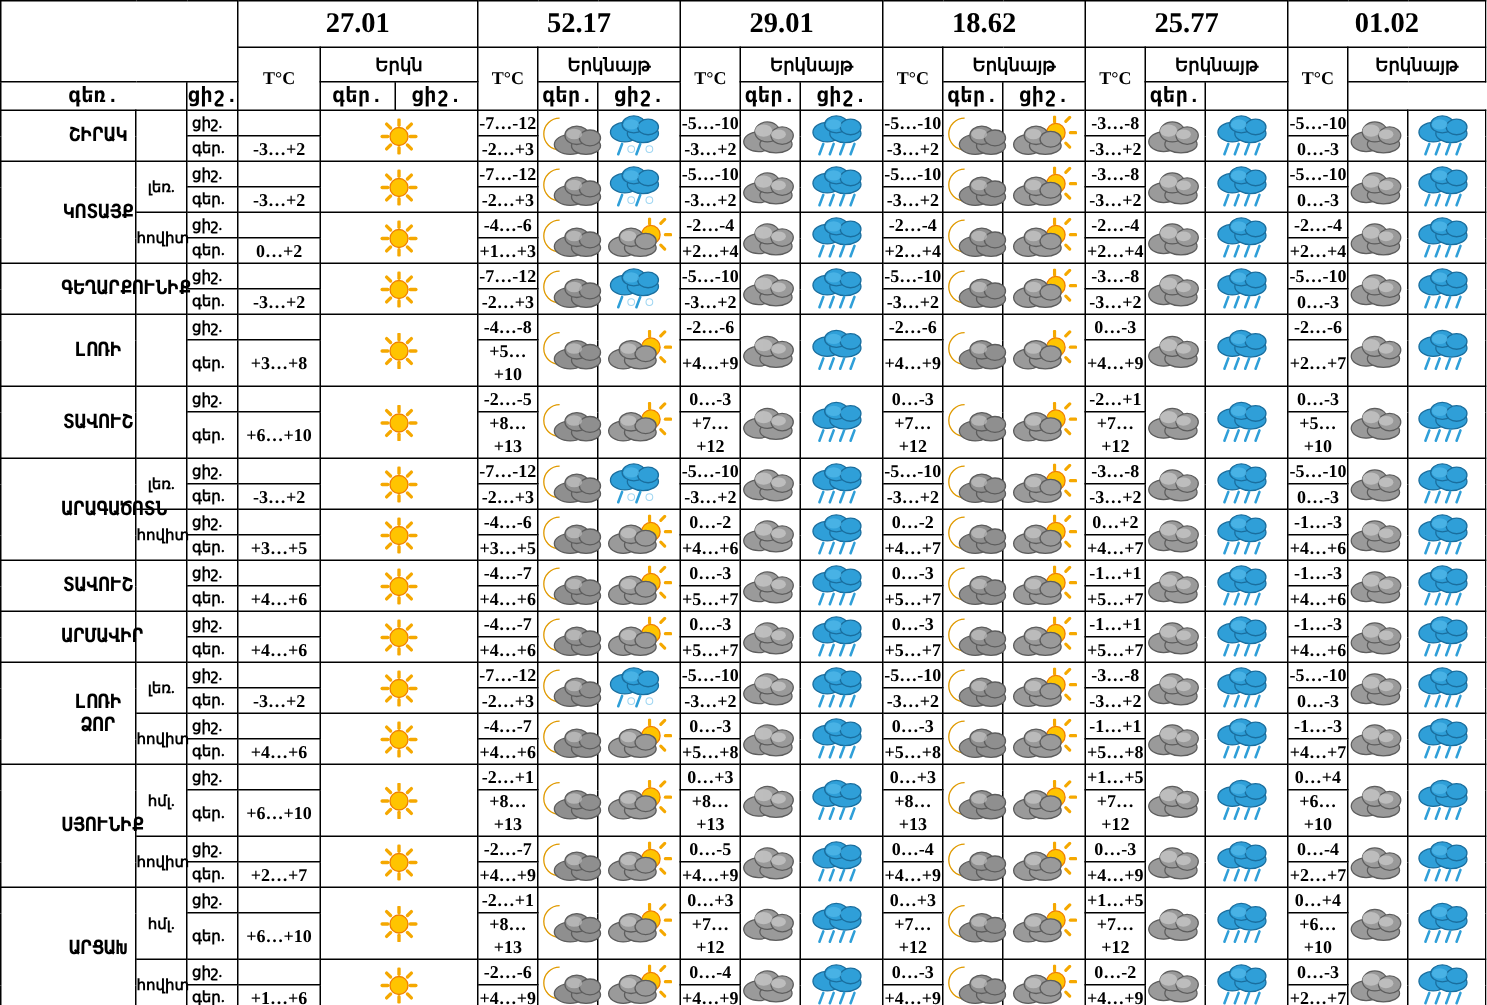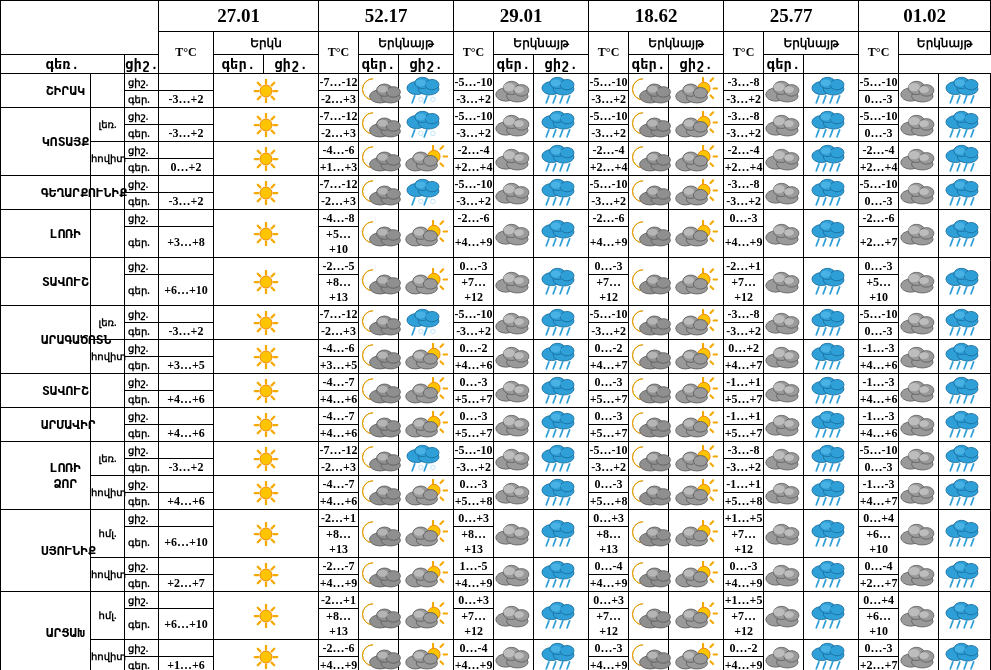--- a/index.html
+++ b/index.html
@@ -2759,21 +2759,21 @@
                 <ellipse cx="13" cy="22" rx="11" ry="7.5"></ellipse>
                 <ellipse cx="26" cy="23" rx="12" ry="6.5"></ellipse>
                 <ellipse cx="19" cy="15" rx="9" ry="7"></ellipse>
                 <ellipse cx="30" cy="18" rx="8" ry="6"></ellipse>
               </g>
               <g fill="#c9c9c9" opacity="0.7">
                 <ellipse cx="17" cy="14" rx="6" ry="4"></ellipse>
               </g>
             </svg>
           </td>
-          <td class="val">1…-5</td>
+          <td class="val">0…-5</td>
           <td class="icon" rowspan="2">
             <svg width="40" height="24.8" viewBox="0 0 48 30">
               <g fill="#9a9a9a" stroke="#5d5d5d" stroke-width="1">
                 <ellipse cx="14" cy="20" rx="12" ry="8"></ellipse>
                 <ellipse cx="28" cy="22" rx="13" ry="7"></ellipse>
                 <ellipse cx="21" cy="12" rx="10" ry="8"></ellipse>
                 <ellipse cx="33" cy="15" rx="9" ry="7"></ellipse>
               </g>
               <g fill="#c9c9c9" opacity="0.75">
                 <ellipse cx="18" cy="11" rx="7" ry="5"></ellipse>

